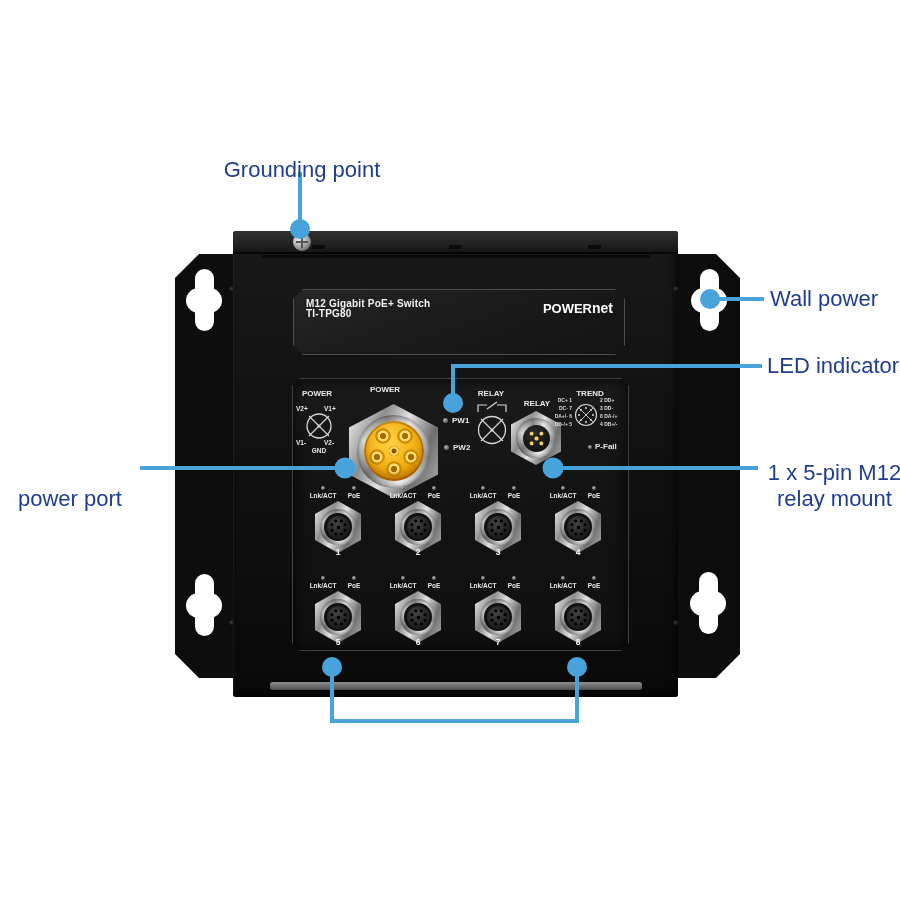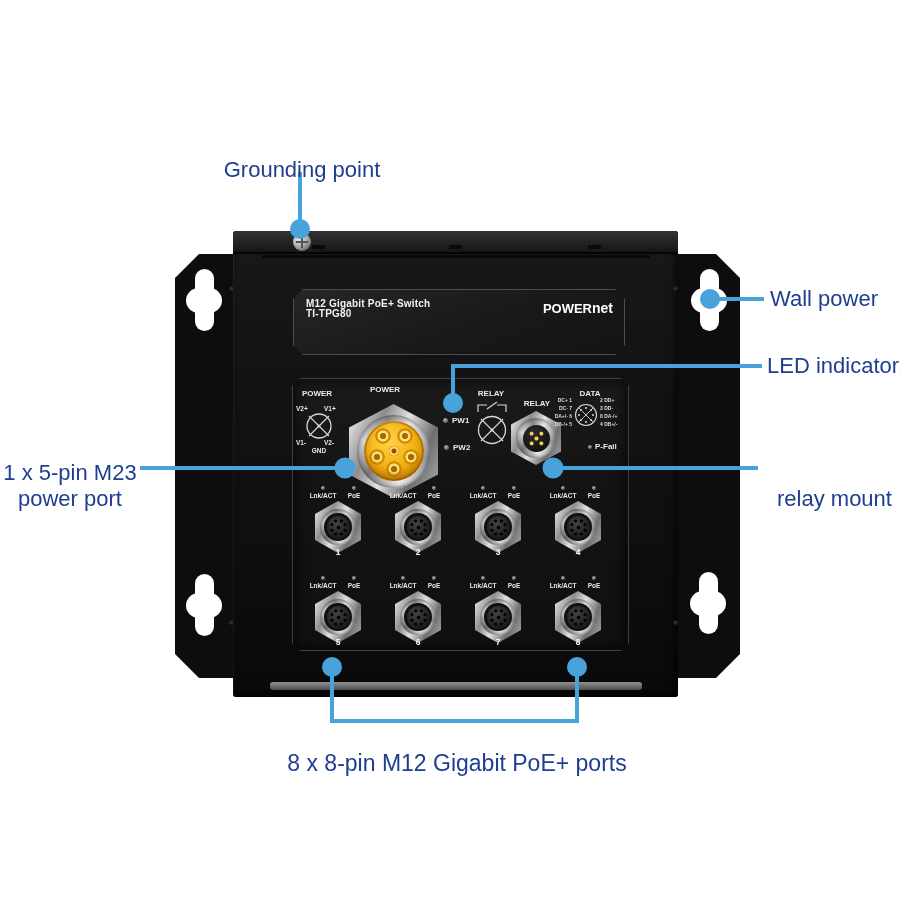--- a/index.html
+++ b/index.html
@@ -183,21 +183,21 @@
       <circle cx="21" cy="30" r="1.5" fill="#d8d8d8"></circle>
     </svg>
 
     <span class="t t8" style="left:224px;top:20px;width:40px">RELAY</span>
     <div class="abs" style="left:218px;top:32px;width:50px;height:54px">
       <div class="hexm"></div>
       <div class="ringm" style="left:5px;top:7px;width:40px;height:40px"></div>
       <div id="rl-insert"></div>
     </div>
 
-    <span class="t t8" style="left:277px;top:10px;width:40px">DATA</span>
+    <span class="t t8" style="left:277px;top:10px;width:40px">TREND</span>
     <svg class="abs" style="left:281px;top:24px" width="24" height="24" viewBox="0 0 24 24">
       <circle cx="12" cy="12" r="10.5" fill="none" stroke="#d8d8d8" stroke-width="1.1"></circle>
       <line x1="4.6" y1="4.6" x2="19.4" y2="19.4" stroke="#d8d8d8" stroke-width="0.9"></line>
       <line x1="19.4" y1="4.6" x2="4.6" y2="19.4" stroke="#d8d8d8" stroke-width="0.9"></line>
       <circle cx="12" cy="5" r="1" fill="#d8d8d8"></circle>
         <circle cx="17" cy="7" r="1" fill="#d8d8d8"></circle>
       <circle cx="19" cy="12" r="1" fill="#d8d8d8"></circle>
         <circle cx="17" cy="17" r="1" fill="#d8d8d8"></circle>
       <circle cx="12" cy="19" r="1" fill="#d8d8d8"></circle>
         <circle cx="7" cy="17" r="1" fill="#d8d8d8"></circle>
@@ -339,17 +339,16 @@
       <circle cx="345" cy="468" r="10.5"></circle>
       <circle cx="553" cy="468" r="10.5"></circle>
       <circle cx="332" cy="667" r="10"></circle>
       <circle cx="577" cy="667" r="10"></circle>
     </g>
   </svg>
 
   <div class="co-text co-center" style="left:192px;top:140px;width:220px">Grounding point</div>
   <div class="co-text" style="left:770px;top:286px">Wall power</div>
   <div class="co-text" style="left:767px;top:353px">LED indicators</div>
-  <div class="co-text co-center" style="left:0px;top:443px;width:140px"><span>1 x 5-pin M23</span><br><span>power port</span></div>
-  <div class="co-text co-center" style="left:762px;top:443px;width:145px"><br><span>relay mount</span></div>
-  <div class="co-text co-center" style="left:237px;top:733px;width:440px;font-size:23px">8 x 8-pin M12 Gigabit PoE+ ports</div>
+  <div class="co-text co-center" style="left:0px;top:443px;width:140px"><br><span>power port</span></div>
+  <div class="co-text co-center" style="left:762px;top:443px;width:145px"><span>1 x 5-pin M12</span><br><span>relay mount</span></div>
 
 </div>
 
 </body></html>

